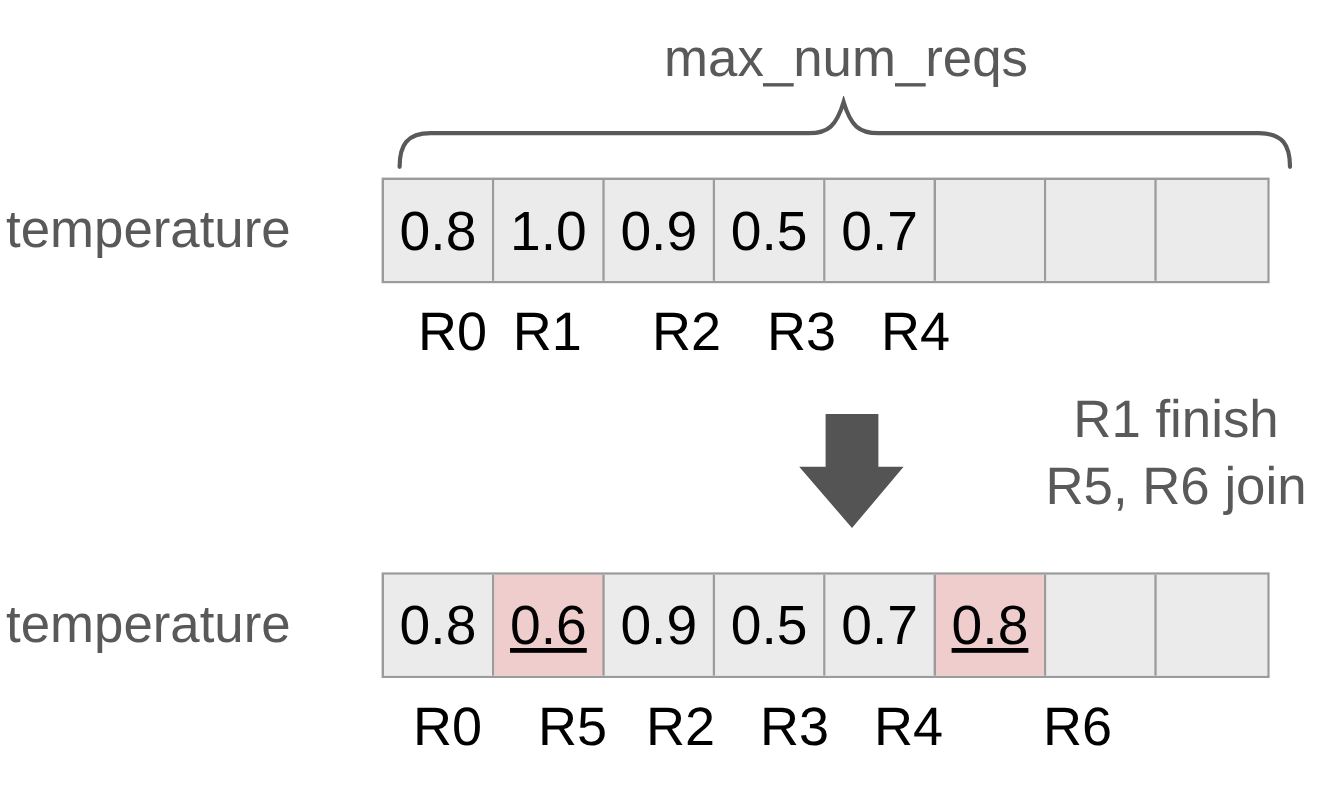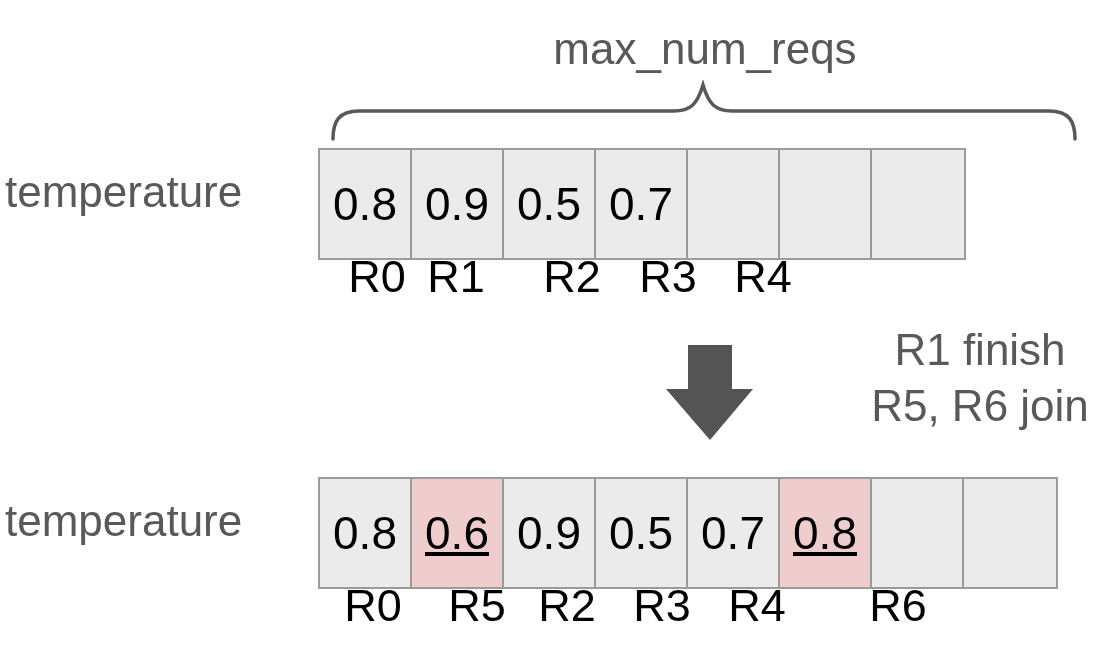--- a/index.html
+++ b/index.html
@@ -49,21 +49,21 @@
     left: 318px;
     display: flex;
     border: 2px solid #9b9b9b;
     background: #ffffff;
   }
   .cell-row.first  { top: 148px; }
   .cell-row.second { top: 477px; }
 
   .cell {
     width: 92px;
-    height: 108px;
+    height: 84px;
     background: #ebebeb;
     border-right: 2px solid #9b9b9b;
     display: flex;
     align-items: center;
     justify-content: center;
     font-size: 46px;
     color: #000000;
     white-space: nowrap;
   }
   .cell:last-child { border-right: none; }
@@ -108,20 +108,21 @@
   <div class="brace-label gray-text">max_num_reqs</div>
 
   <svg class="brace-svg" viewBox="0 0 752 64" aria-hidden="true">
     <path d="M 5 59 C 5 41 11 31 31 31 L 346 31 C 362 31 369 25 375 5 C 381 25 388 31 404 31 L 721 31 C 741 31 747 41 747 59" fill="none" stroke="#595959" stroke-width="3.5" stroke-linecap="round"></path>
   </svg>
 
   <div class="row-label first gray-text">temperature</div>
 
   <div class="cell-row first">
     <div class="cell" data-state="normal">0.8</div>
+    <div class="cell" data-state="normal">1.0</div>
     <div class="cell" data-state="normal">0.9</div>
     <div class="cell" data-state="normal">0.5</div>
     <div class="cell" data-state="normal">0.7</div>
     <div class="cell" data-state="normal"></div>
     <div class="cell" data-state="normal"></div>
     <div class="cell" data-state="normal"></div>
   </div>
 
   <div class="req-row-1">
     <span class="req-label" style="left:377px">R0</span>

